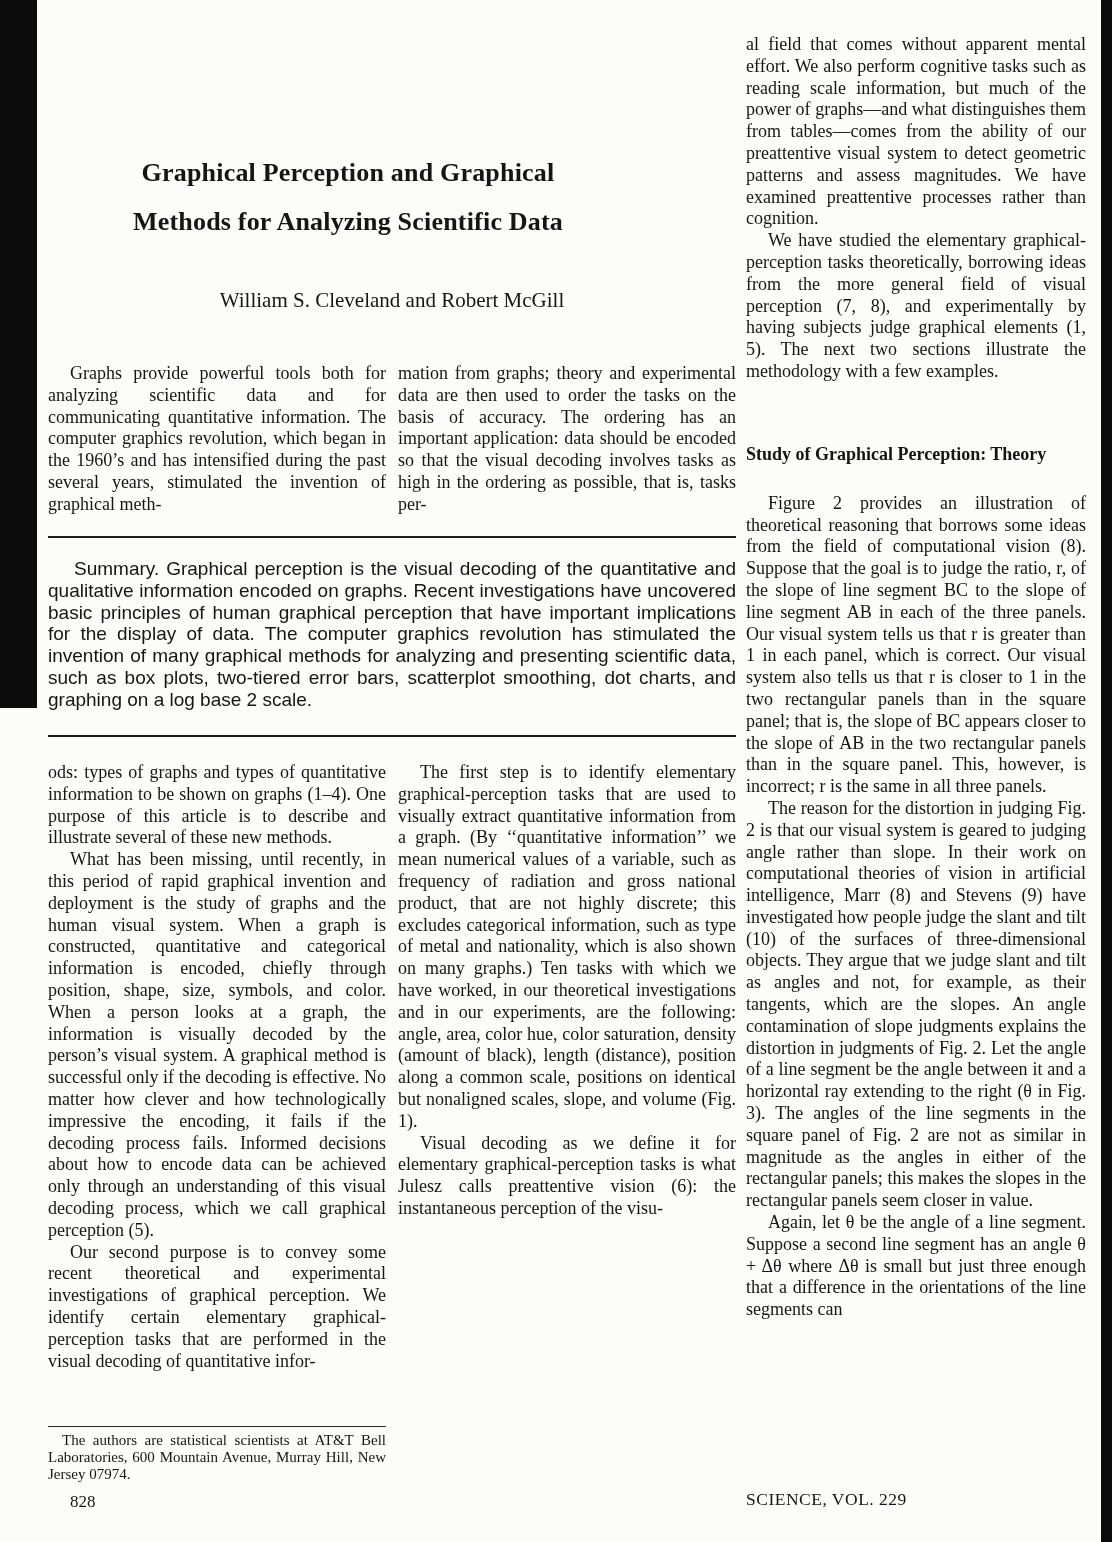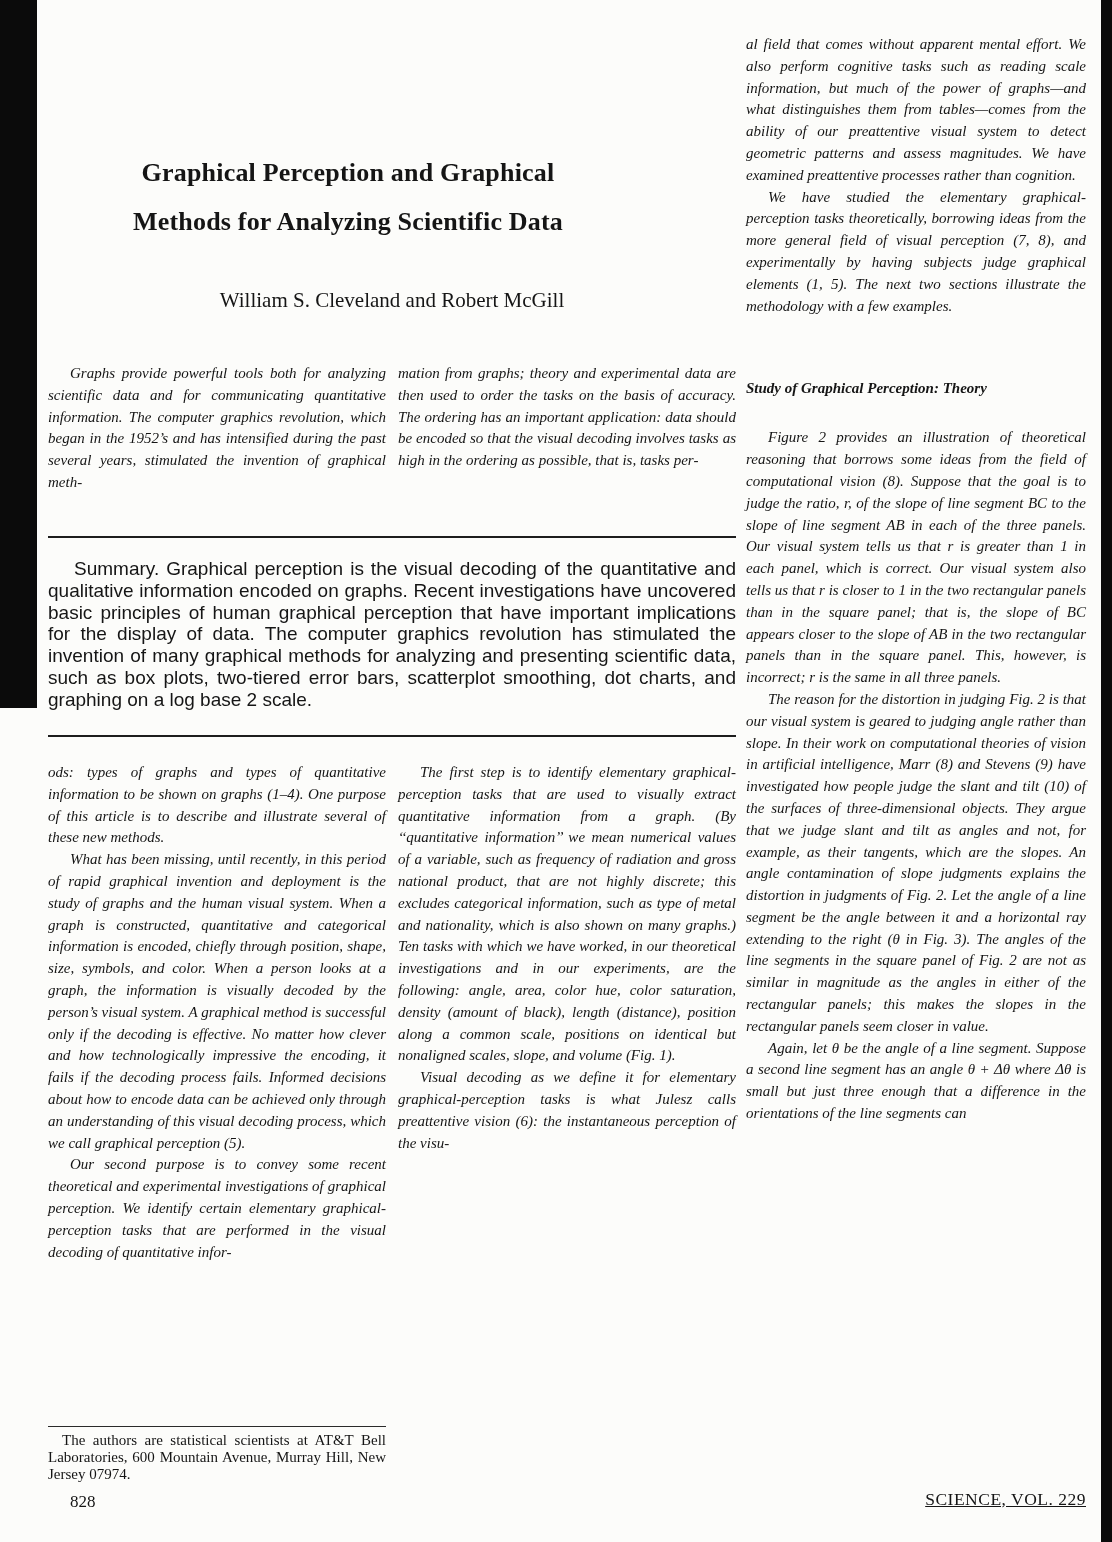--- a/index.html
+++ b/index.html
@@ -21,21 +21,21 @@
     margin:0; text-align:center;
     font-size:26px; font-weight:bold; line-height:49px;
     letter-spacing:0.2px;
   }
   .title span { display:block; }
   .byline {
     position:absolute; left:48px; top:272px; width:688px;
     text-align:center; font-size:21px;margin-top:16px;
   }
 
-  .col { position:absolute; text-align:justify; font-size:15px; line-height:21.8px;font-style:italic; }
+  .col { position:absolute; text-align:justify; font-size:18px; line-height:21.8px; }
   .col p { margin:0; }
   .col p.ind { text-indent:22px; }
 
   .intro-col1 { left:48px;  top:363px; width:338px; }
   .intro-col2 { left:398px; top:363px; width:338px; }
 
   .rule { position:absolute; background:#1d1d1d; }
   .rule-top    { left:48px; top:536px; width:688px; height:2px; }
   .rule-bottom { left:48px; top:735px; width:688px; height:2px; }
 
@@ -65,40 +65,40 @@
     font-size:15px; line-height:17px; text-align:justify;
   }
   .footnote p { margin:0; text-indent:14px; }
 
   .page-number {
     position:absolute; left:70px; top:1492px;
     font-size:17px;
   }
   .journal-footer {
     position:absolute; left:746px; top:1489px; width:340px;
-    text-align:right; font-size:17.5px; letter-spacing:0.5px;text-decoration:underline;
+    font-size:17.5px; letter-spacing:0.5px;
   }
 </style>
 </head>
 <body>
 
 <div class="page">
 
   <div class="scan-bar bar-left"></div>
   <div class="scan-bar bar-right"></div>
 
   <h1 class="title">
     <span>Graphical Perception and Graphical</span>
     <span>Methods for Analyzing Scientific Data</span>
   </h1>
 
   <div class="byline">William S. Cleveland and Robert McGill</div>
 
   <div class="col intro-col1">
-    <p class="ind">Graphs provide powerful tools both for analyzing scientific data and for communicating quantitative information. The computer graphics revolution, which began in the 1952’s and has intensified during the past several years, stimulated the invention of graphical meth-</p>
+    <p class="ind">Graphs provide powerful tools both for analyzing scientific data and for communicating quantitative information. The computer graphics revolution, which began in the 1960’s and has intensified during the past several years, stimulated the invention of graphical meth-</p>
   </div>
 
   <div class="col intro-col2">
     <p>mation from graphs; theory and experimental data are then used to order the tasks on the basis of accuracy. The ordering has an important application: data should be encoded so that the visual decoding involves tasks as high in the ordering as possible, that is, tasks per-</p>
   </div>
 
   <div class="rule rule-top"></div>
 
   <div class="summary">
     <p><span class="sum-label">Summary.</span><span> Graphical perception is the visual decoding of the quantitative and qualitative information encoded on graphs. Recent investigations have uncovered basic principles of human graphical perception that have important implications for the display of data. The computer graphics revolution has stimulated the invention of many graphical methods for analyzing and presenting scientific data, such as box plots, two-tiered error bars, scatterplot smoothing, dot charts, and graphing on a log base 2 scale.</span></p>

